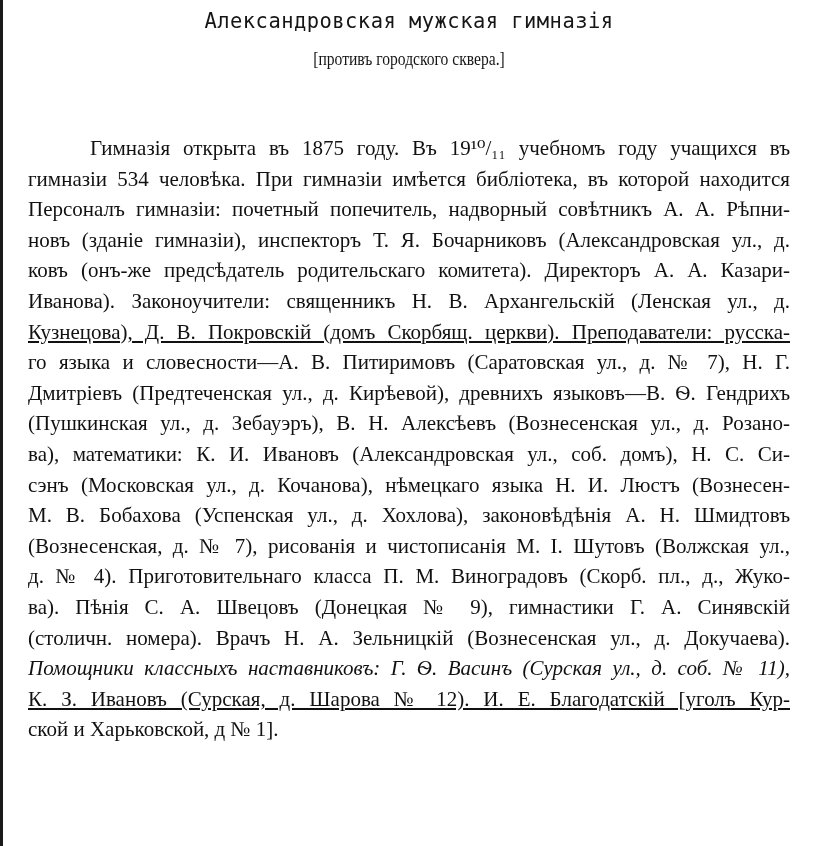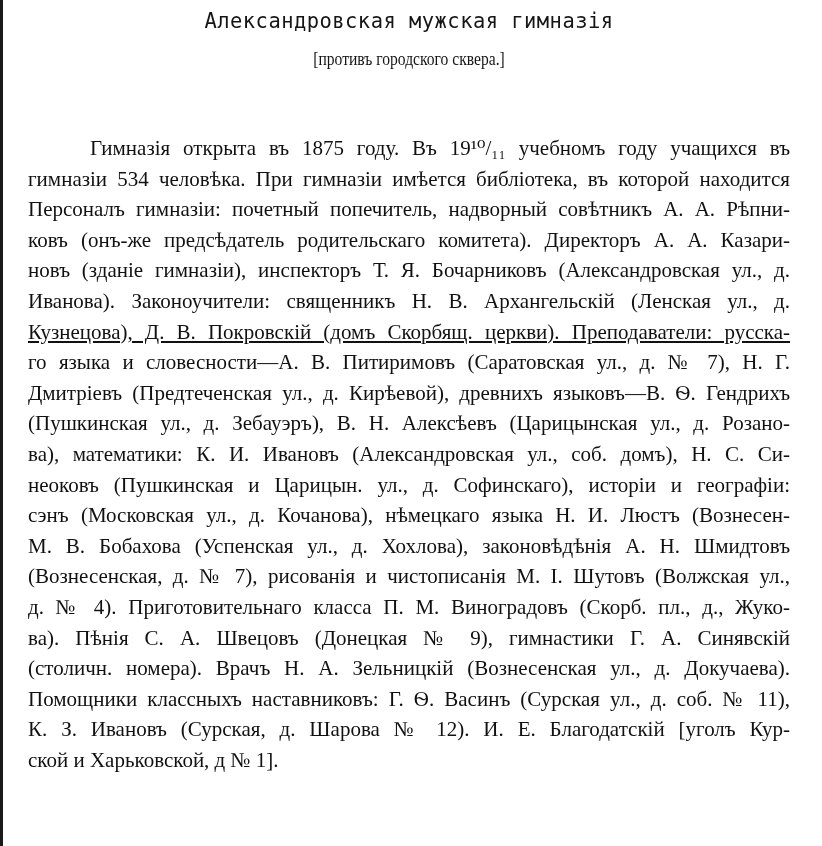--- a/index.html
+++ b/index.html
@@ -85,32 +85,31 @@
 <div class="left-border"></div>
 
 <div class="page">
   <div class="title">Александровская мужская гимназія</div>
   <div class="subtitle">[противъ городского сквера.]</div>
 
   <div class="body-lines">
     <div class="line indent" style="text-align-last: justify; width: 700px;">Гимназія открыта въ 1875 году. Въ 19¹⁰/₁₁ учебномъ году учащихся въ</div>
     <div class="line" style="text-align-last: justify; width: 762px;">гимназіи 534 человѣка. При гимназіи имѣется библіотека, въ которой находится</div>
     <div class="line" style="text-align-last: justify; width: 762px;">Персоналъ гимназіи: почетный попечитель, надворный совѣтникъ А. А. Рѣпни-</div>
+    <div class="line" style="text-align-last: justify; width: 762px;">новъ (зданіе гимназіи), инспекторъ Т. Я. Бочарниковъ (Александровская ул., д.</div>
     <div class="line" style="text-align-last: justify; width: 762px;">ковъ (онъ-же предсѣдатель родительскаго комитета). Директоръ А. А. Казари-</div>
-    <div class="line" style="text-align-last: justify; width: 762px;">новъ (зданіе гимназіи), инспекторъ Т. Я. Бочарниковъ (Александровская ул., д.</div>
     <div class="line" style="text-align-last: justify; width: 762px;">Иванова). Законоучители: священникъ Н. В. Архангельскій (Ленская ул., д.</div>
     <div class="line" style="text-align-last: justify; width: 762px; text-decoration: underline;">Кузнецова), Д. В. Покровскій (домъ Скорбящ. церкви). Преподаватели: русска-</div>
     <div class="line" style="text-align-last: justify; width: 762px;">го языка и словесности—А. В. Питиримовъ (Саратовская ул., д. № 7), Н. Г.</div>
     <div class="line" style="text-align-last: justify; width: 762px;">Дмитріевъ (Предтеченская ул., д. Кирѣевой), древнихъ языковъ—В. Ѳ. Гендрихъ</div>
-    <div class="line" style="text-align-last: justify; width: 762px;">(Пушкинская ул., д. Зебауэръ), В. Н. Алексѣевъ (Царицынская ул., д. Розано-</div>
+    <div class="line" style="text-align-last: justify; width: 762px;">(Пушкинская ул., д. Зебауэръ), В. Н. Алексѣевъ (Вознесенская ул., д. Розано-</div>
     <div class="line" style="text-align-last: justify; width: 762px;">ва), математики: К. И. Ивановъ (Александровская ул., соб. домъ), Н. С. Си-</div>
-    <div class="line" style="text-align-last: justify; width: 762px;">неоковъ (Пушкинская и Царицын. ул., д. Софинскаго), исторіи и географіи:</div>
     <div class="line" style="text-align-last: justify; width: 762px;">сэнъ (Московская ул., д. Кочанова), нѣмецкаго языка Н. И. Люстъ (Вознесен-</div>
     <div class="line" style="text-align-last: justify; width: 762px;">М. В. Бобахова (Успенская ул., д. Хохлова), законовѣдѣнія А. Н. Шмидтовъ</div>
     <div class="line" style="text-align-last: justify; width: 762px;">(Вознесенская, д. № 7), рисованія и чистописанія М. І. Шутовъ (Волжская ул.,</div>
     <div class="line" style="text-align-last: justify; width: 762px;">д. № 4). Приготовительнаго класса П. М. Виноградовъ (Скорб. пл., д., Жуко-</div>
     <div class="line" style="text-align-last: justify; width: 762px;">ва). Пѣнія С. А. Швецовъ (Донецкая № 9), гимнастики Г. А. Синявскій</div>
     <div class="line" style="text-align-last: justify; width: 762px;">(столичн. номера). Врачъ Н. А. Зельницкій (Вознесенская ул., д. Докучаева).</div>
-    <div class="line" style="text-align-last: justify; width: 762px;">Помощники классныхъ наставниковъ: Г. Ѳ. Васинъ (Сурская ул., д. соб. № 11),</div>
-    <div class="line" style="text-align-last: justify; width: 762px;">К. З. Ивановъ (Сурская, д. Шарова № 12). И. Е. Благодатскій [уголъ Кур-</div>
+    <div class="line" style="text-align-last: justify; width: 762px; font-style: italic;">Помощники классныхъ наставниковъ: Г. Ѳ. Васинъ (Сурская ул., д. соб. № 11),</div>
+    <div class="line" style="text-align-last: justify; width: 762px; text-decoration: underline;">К. З. Ивановъ (Сурская, д. Шарова № 12). И. Е. Благодатскій [уголъ Кур-</div>
     <div class="line last" style="text-align-last: left; width: 762px; transform: scaleX(1);">ской и Харьковской, д № 1].</div>
   </div>
 </div>
 
 </body></html>

